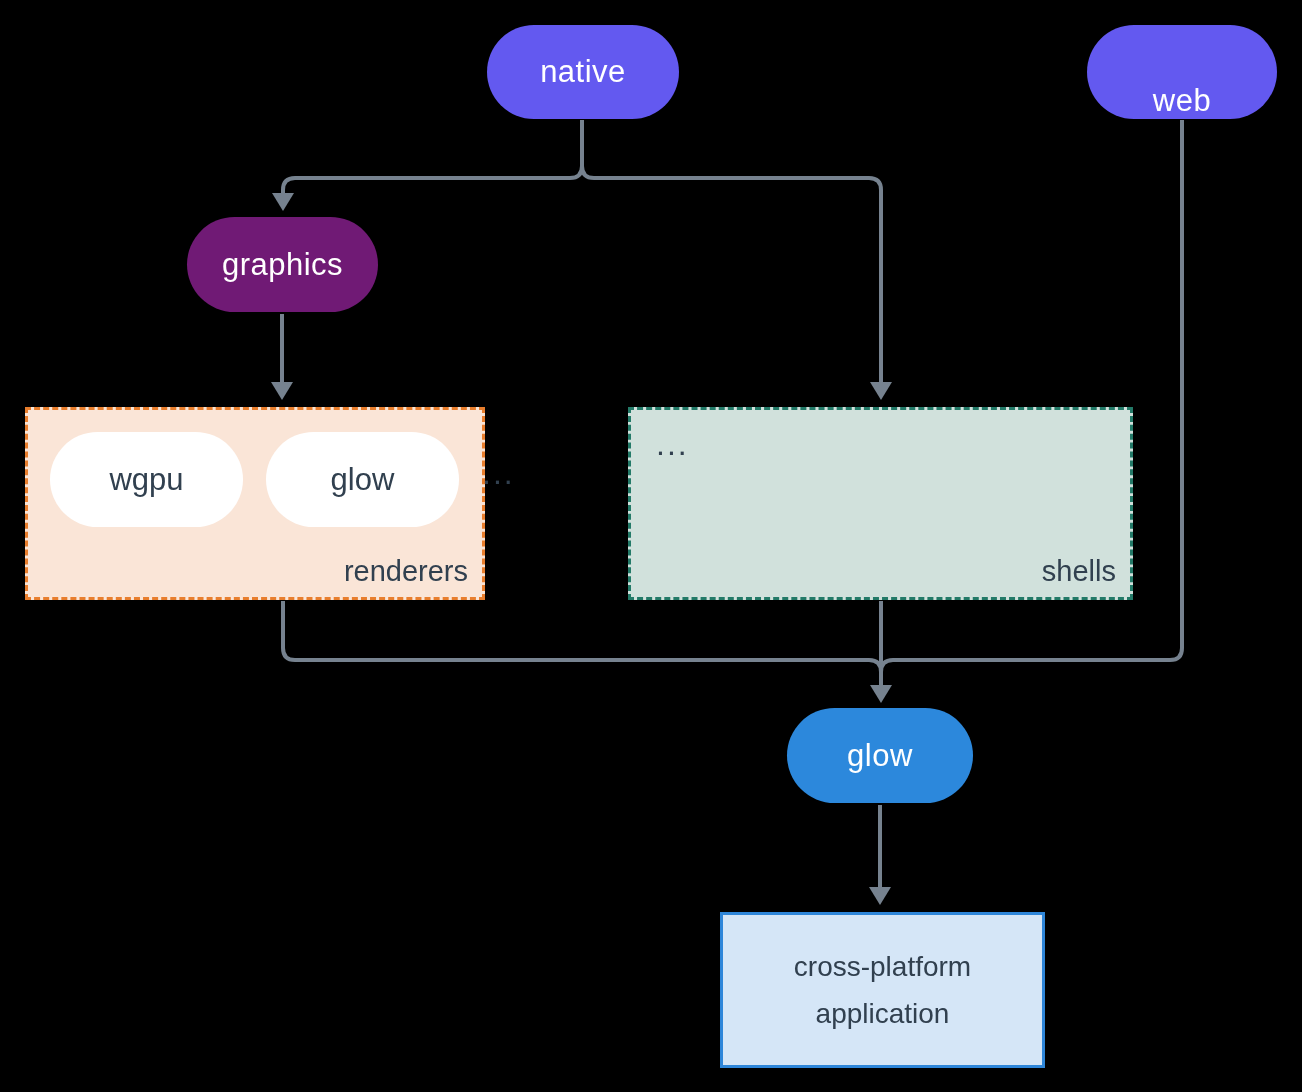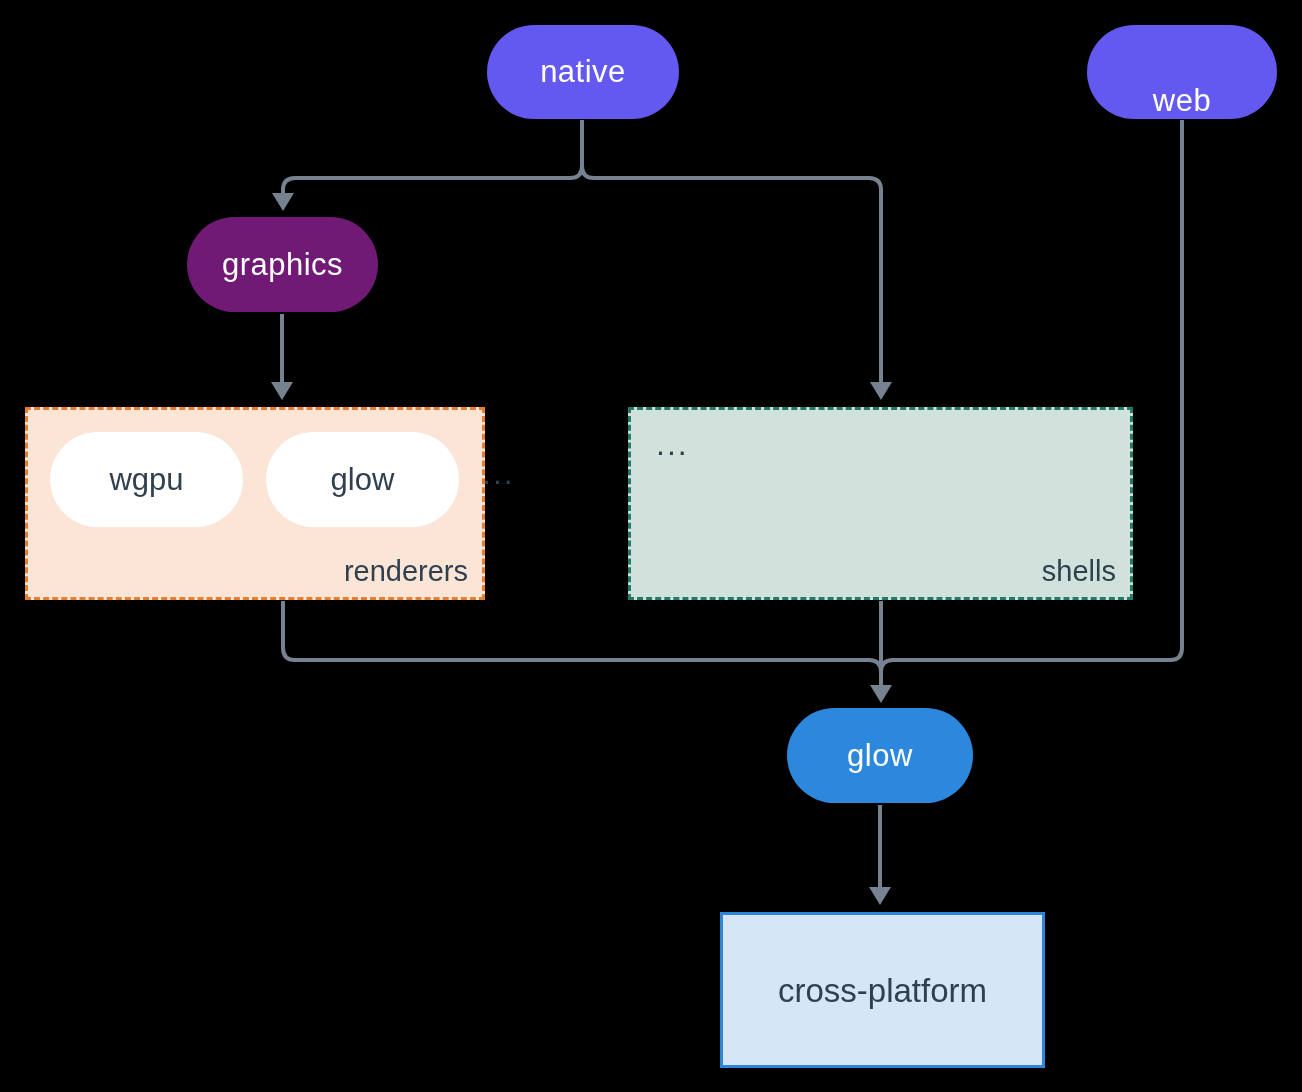--- a/index.html
+++ b/index.html
@@ -104,21 +104,21 @@
     top: 912px;
     width: 325px;
     height: 156px;
     box-sizing: border-box;
     background: #D5E6F7;
     border: 3px solid #2E86D9;
     display: flex;
     flex-direction: column;
     align-items: center;
     justify-content: center;
-    font-size: 33px;
+    font-size: 28px;
     line-height: 47px;
     color: #31404F;
   }
 </style>
 </head>
 <body>
 
 <div class="stage">
 
   <svg class="connectors" viewBox="0 0 1302 1092" aria-hidden="true">
@@ -174,15 +174,16 @@
     </div>
     <span class="group-label">shells</span>
   </div>
 
   <div class="pill pill-iced">
     <span>glow</span>
   </div>
 
   <div class="app-box">
     <span>cross-platform</span>
+    <span>application</span>
   </div>
 
 </div>
 
 </body></html>

